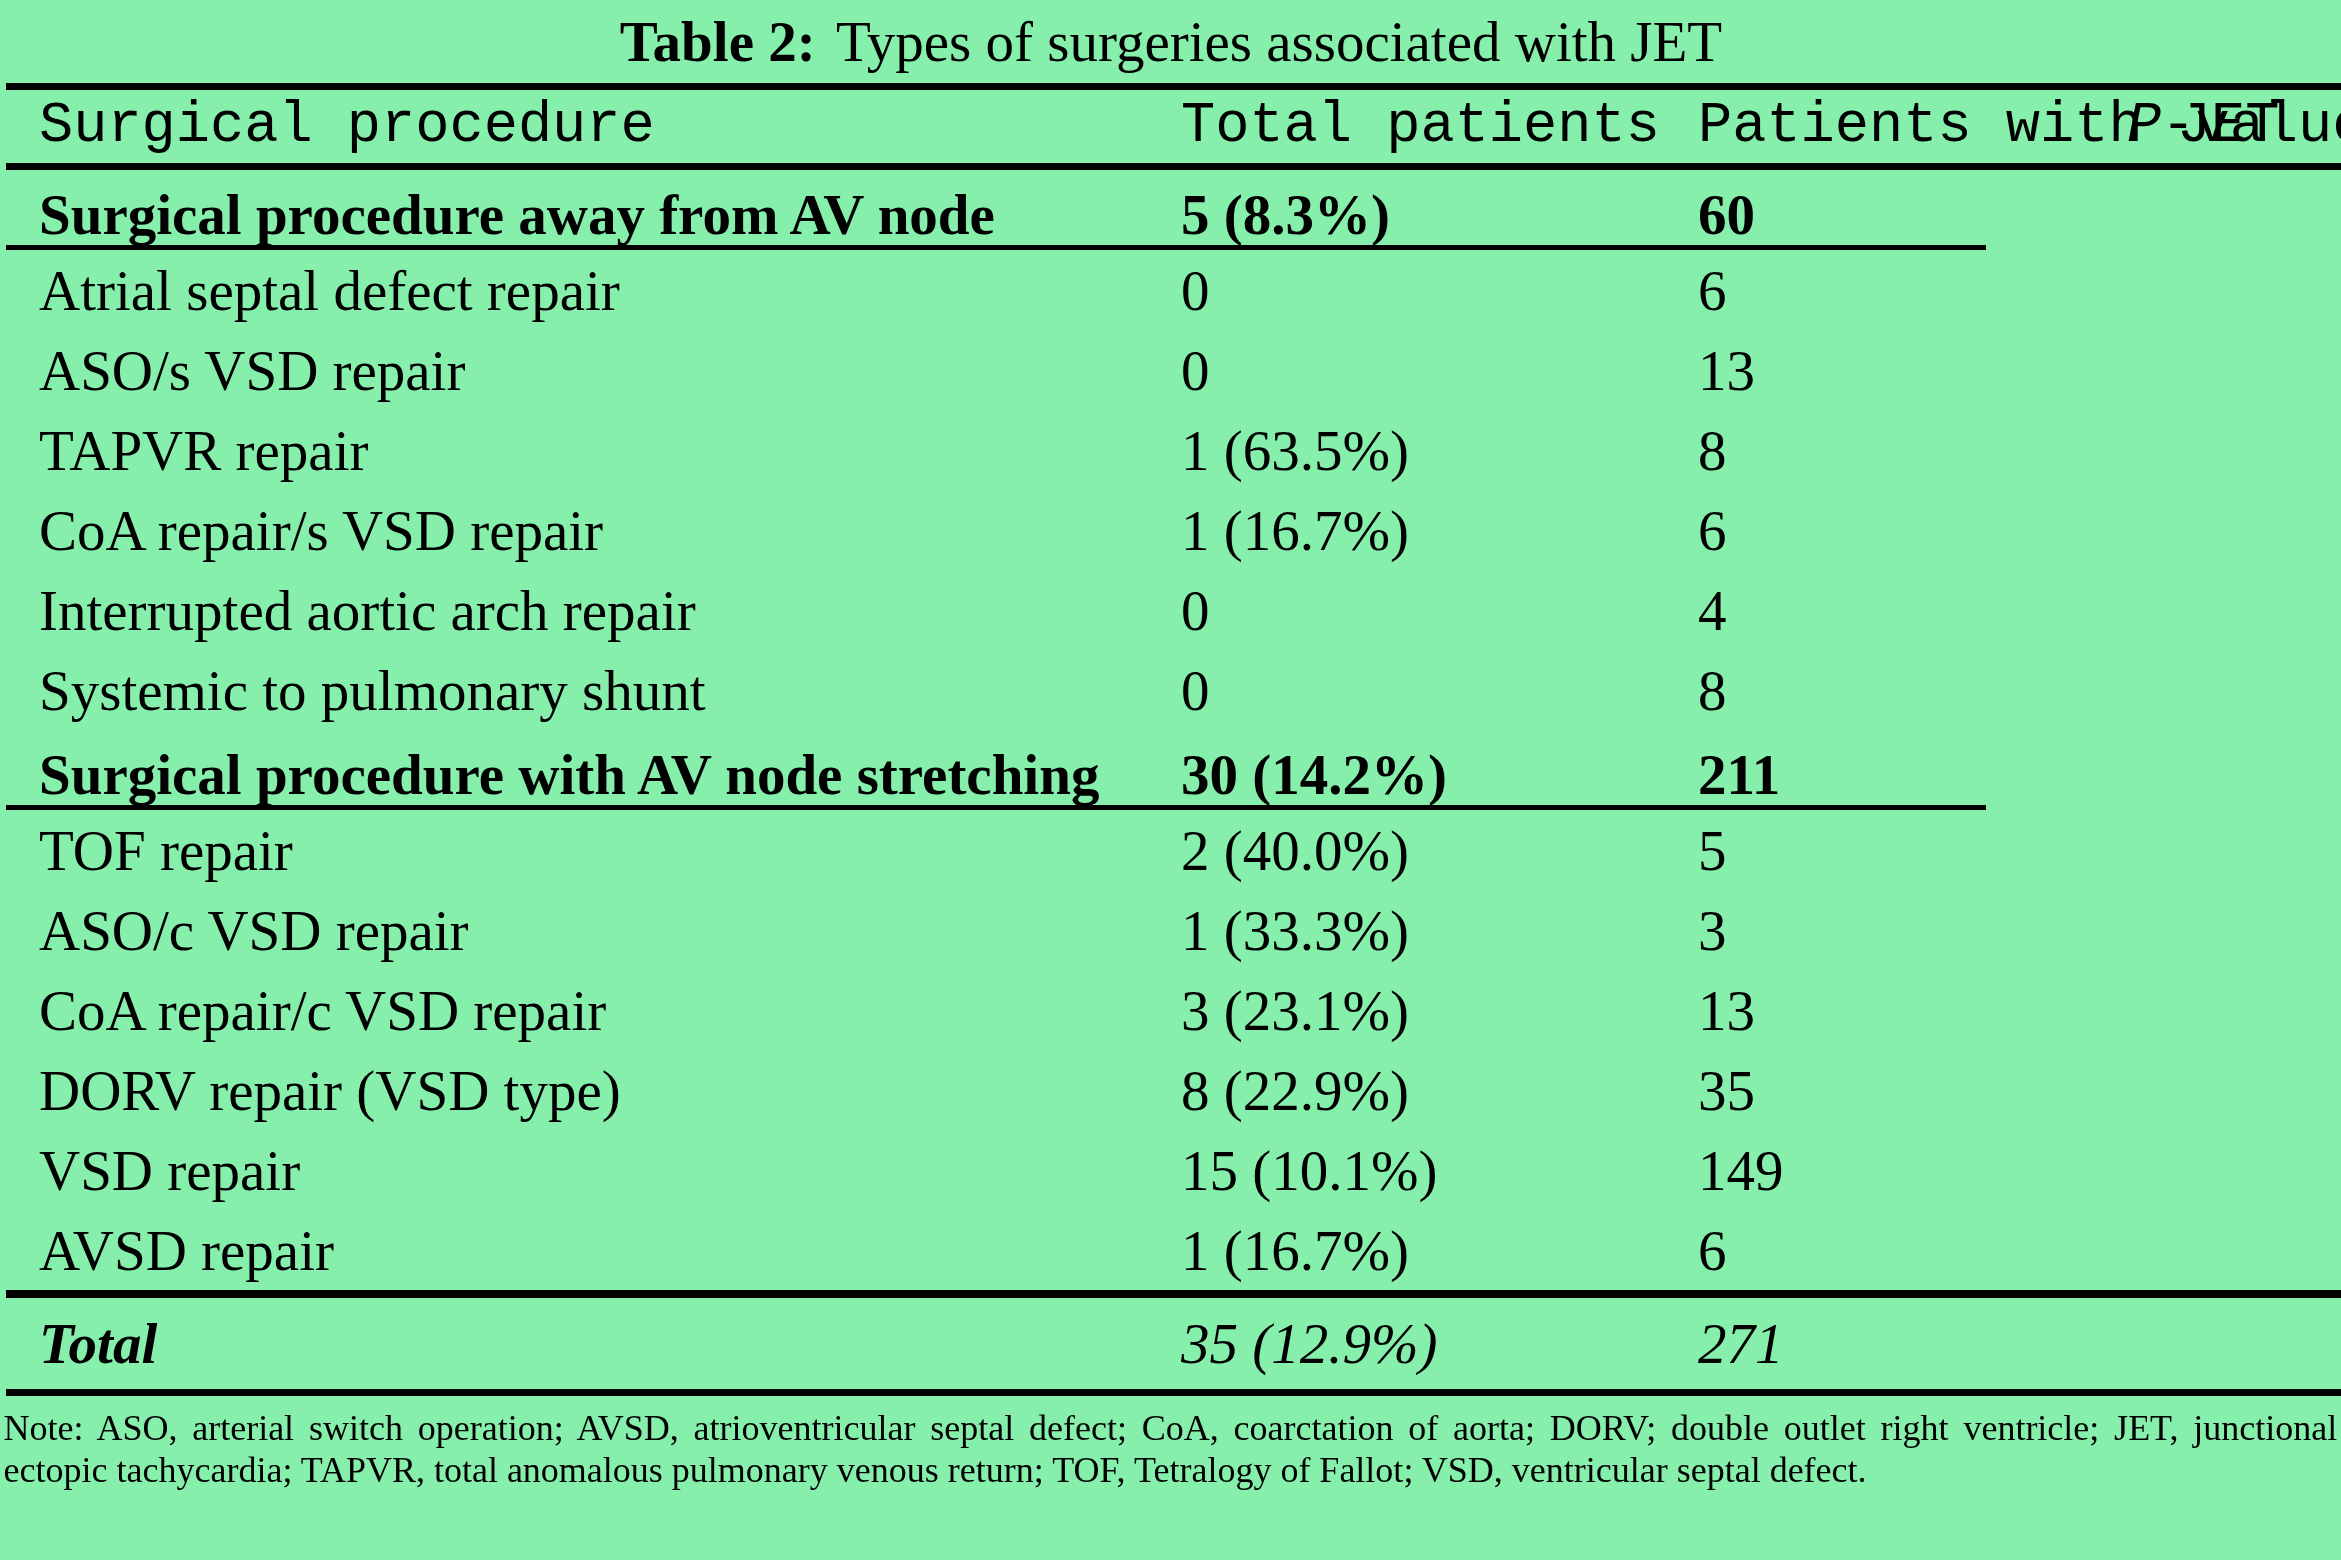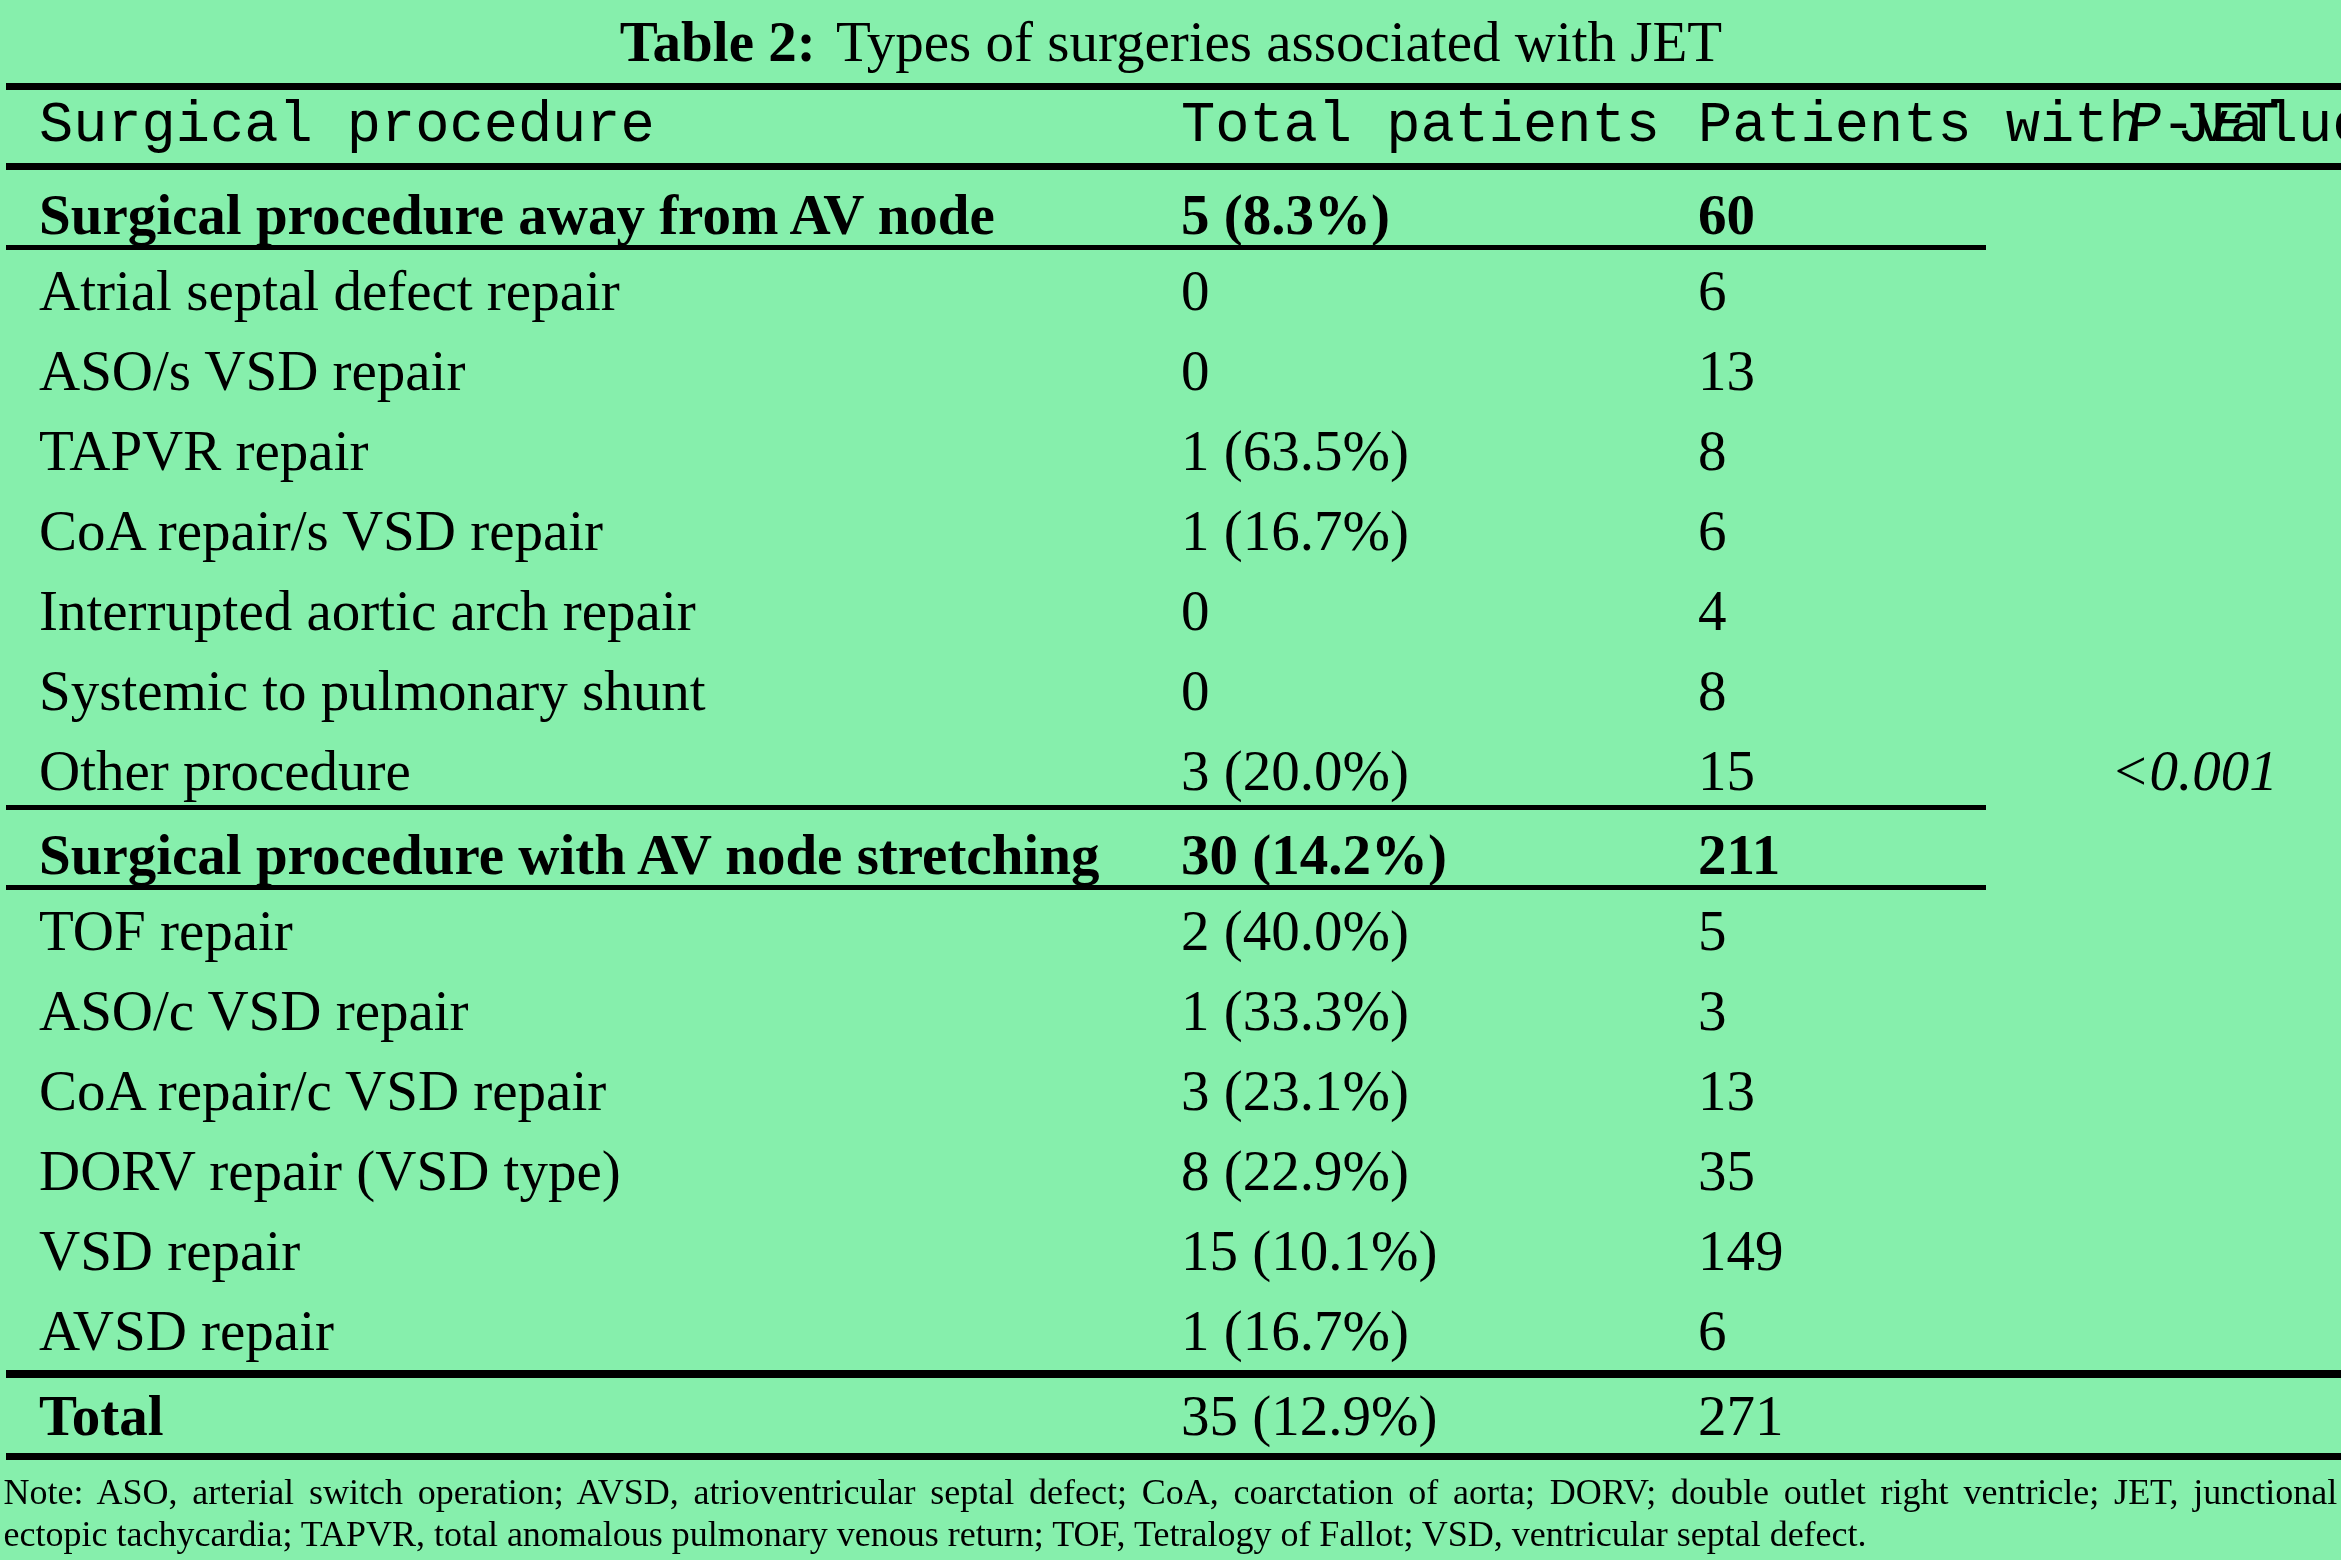--- a/index.html
+++ b/index.html
@@ -30,21 +30,21 @@
   .trow {
     position: relative;
     display: grid;
     grid-template-columns: 1181px 517px 413px 230px;
     align-items: center;
     font-size: 57px;
     height: 80px;
     line-height: 1;
   }
   .trow.header-row { height: 73px; font-family: Liberation Mono, monospace; }
-  .trow.total-row { height: 75px; }
+  .trow.total-row { height: 91px; font-style: italic; }
   .c { white-space: nowrap; overflow: visible; }
   .c1 { padding-left: 39px; }
   .c4 { font-style: italic; }
   .header-row .c4 { font-style: normal; margin-left: 16px; }
   .header-row .c4 .p-ital { font-style: italic; }
   .r-bold .c { font-weight: 700; margin-top: 8px; }
   .total-row .c1 { font-weight: 700; }
   .r-partial::after {
     content: "";
     position: absolute;
@@ -125,26 +125,20 @@
     <div class="c c4"></div>
   </div>
 
   <div class="trow">
     <div class="c c1">Systemic to pulmonary shunt</div>
     <div class="c c2">0</div>
     <div class="c c3">8</div>
     <div class="c c4"></div>
   </div>
 
-  <div class="trow r-partial">
-    <div class="c c1">Other procedure</div>
-    <div class="c c2">3 (20.0%)</div>
-    <div class="c c3">15</div>
-    <div class="c c4">&lt;0.001</div>
-  </div>
 
   <div class="trow r-bold r-partial">
     <div class="c c1">Surgical procedure with AV node stretching</div>
     <div class="c c2">30 (14.2%)</div>
     <div class="c c3">211</div>
     <div class="c c4"></div>
   </div>
 
   <div class="trow">
     <div class="c c1">TOF repair</div>

